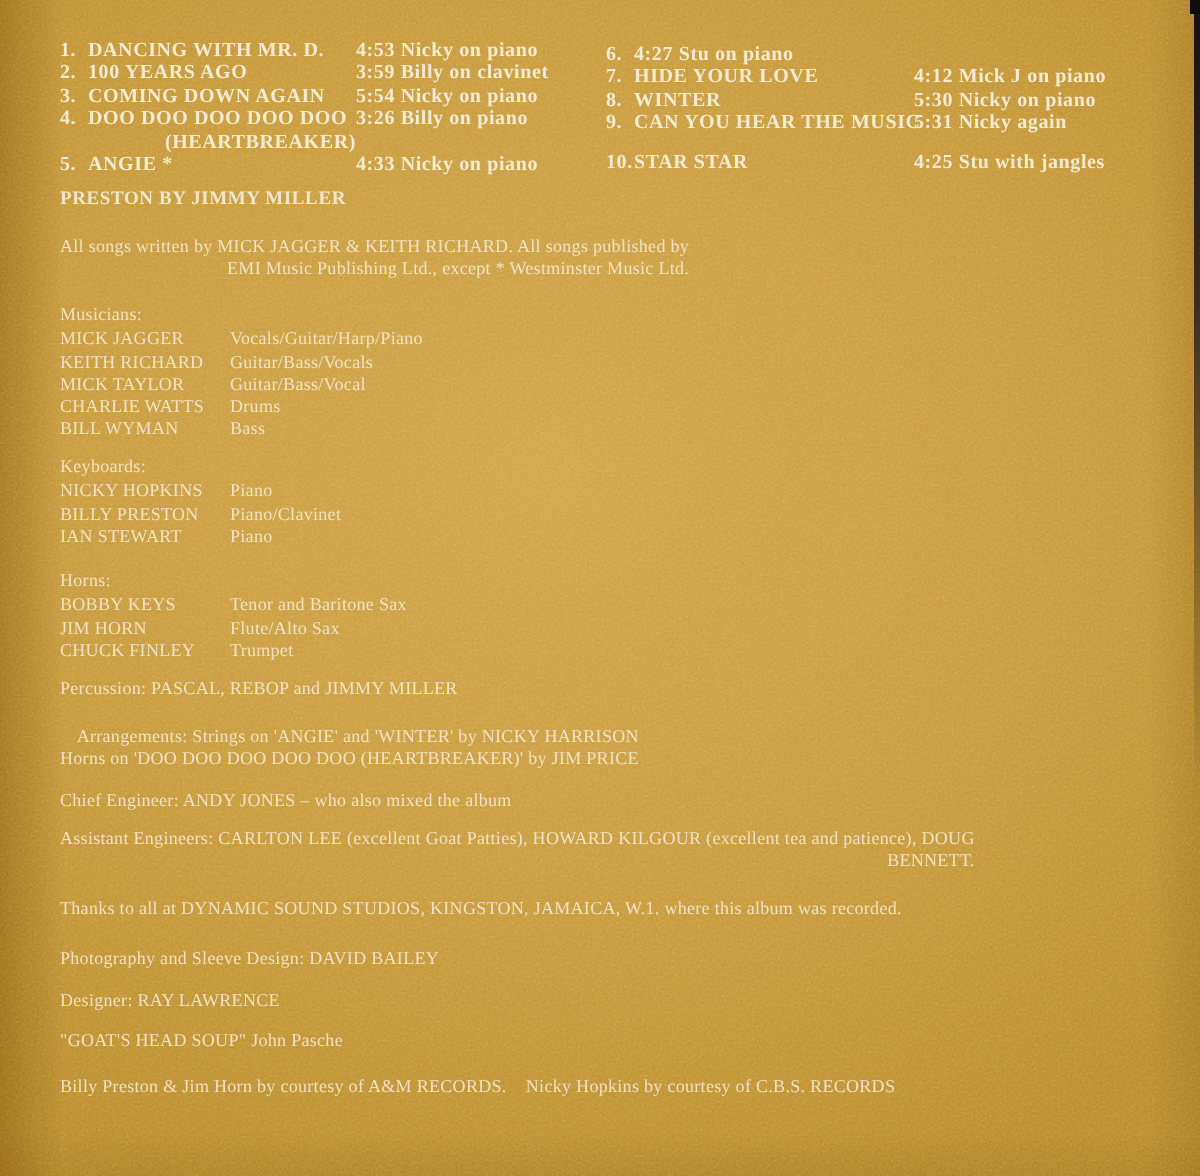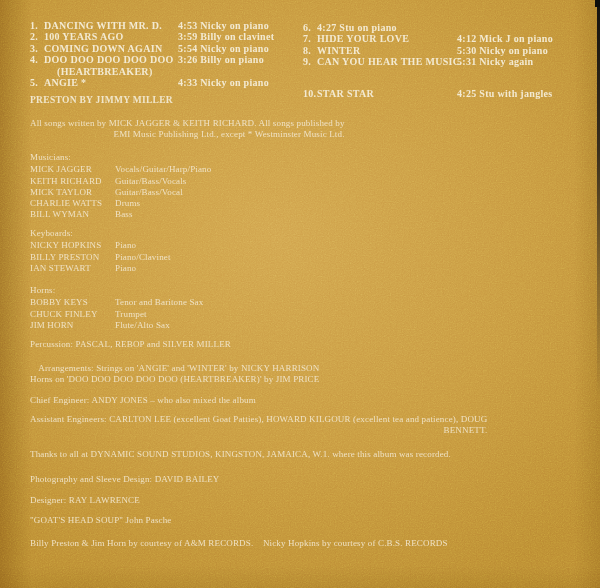--- a/index.html
+++ b/index.html
@@ -17,25 +17,25 @@
   }
   .grain{position:absolute;inset:0;width:100%;height:100%;mix-blend-mode:overlay;opacity:0.38;pointer-events:none;}
   .edge-line{position:absolute;right:0;top:0;width:3px;height:398px;
     background:linear-gradient(180deg,#141210 0%,#3a2f1d 38%,rgba(95,75,40,0.55) 72%,rgba(95,75,40,0) 100%);}
   .corner-speck{position:absolute;right:0;top:0;width:5px;height:7px;background:#0d0d0b;}
 
   .tracklist{position:absolute;font-weight:bold;font-size:10px;letter-spacing:0.3px;color:#f3ead2;}
   #track-left{left:30px;top:20px;}
   #track-right{left:303px;top:22px;}
   .track-row{display:flex;line-height:11.4px;white-space:nowrap;}
-  .track-row.gap{margin-top:20px;align-items:center;}
+  .track-row.gap{margin-top:8px;align-items:center;}
   .track-number{flex:0 0 auto;width:14px;}
   #track-left .track-title{flex:0 0 auto;width:134px;}
   #track-right .track-title{flex:0 0 auto;width:140px;}
-  .track-title2{display:block;padding-left:13px;}
+  .track-title2{display:block;padding-left:13px;text-align:right;}
   .track-note{flex:0 0 auto;white-space:pre;}
 
   .produced{position:absolute;left:30px;top:95px;font-weight:bold;font-size:9.5px;letter-spacing:0.3px;color:#f0e6cb;}
 
   .para{position:absolute;left:30px;color:rgba(243,233,209,0.9);font-size:9px;letter-spacing:0.15px;line-height:11.3px;}
   .credit-line{white-space:pre;text-align:right;}
   #para-0{top:118px;} #para-1{top:339px;} #para-2{top:363px;} #para-3{top:395px;}
   #para-4{top:414px;} #para-5{top:449px;} #para-6{top:474px;} #para-7{top:495px;}
   #para-8{top:515px;} #para-9{top:538px;}
 
@@ -159,31 +159,31 @@
         <span class="p-role">Piano</span>
       </div>
     </div>
   <div class="personnel-group" id="group-2">
       <div class="p-heading">Horns:</div>
       <div class="p-row">
         <span class="p-name">BOBBY KEYS</span>
         <span class="p-role">Tenor and Baritone Sax</span>
       </div>
       <div class="p-row">
+        <span class="p-name">JIM HORN</span>
+        <span class="p-role">Flute/Alto Sax</span>
+      </div>
+      <div class="p-row">
         <span class="p-name">CHUCK FINLEY</span>
         <span class="p-role">Trumpet</span>
       </div>
-      <div class="p-row">
-        <span class="p-name">JIM HORN</span>
-        <span class="p-role">Flute/Alto Sax</span>
-      </div>
     </div>
 
   <div class="para" id="para-1">
-      <div class="credit-line">Percussion: PASCAL, REBOP and SILVER MILLER</div>
+      <div class="credit-line">Percussion: PASCAL, REBOP and JIMMY MILLER</div>
     </div>
   <div class="para" id="para-2">
       <div class="credit-line">Arrangements: Strings on 'ANGIE' and 'WINTER' by NICKY HARRISON</div>
       <div class="credit-line">Horns on 'DOO DOO DOO DOO DOO (HEARTBREAKER)' by JIM PRICE</div>
     </div>
   <div class="para" id="para-3">
       <div class="credit-line">Chief Engineer: ANDY JONES – who also mixed the album</div>
     </div>
   <div class="para" id="para-4">
       <div class="credit-line">Assistant Engineers: CARLTON LEE (excellent Goat Patties), HOWARD KILGOUR (excellent tea and patience), DOUG</div>

